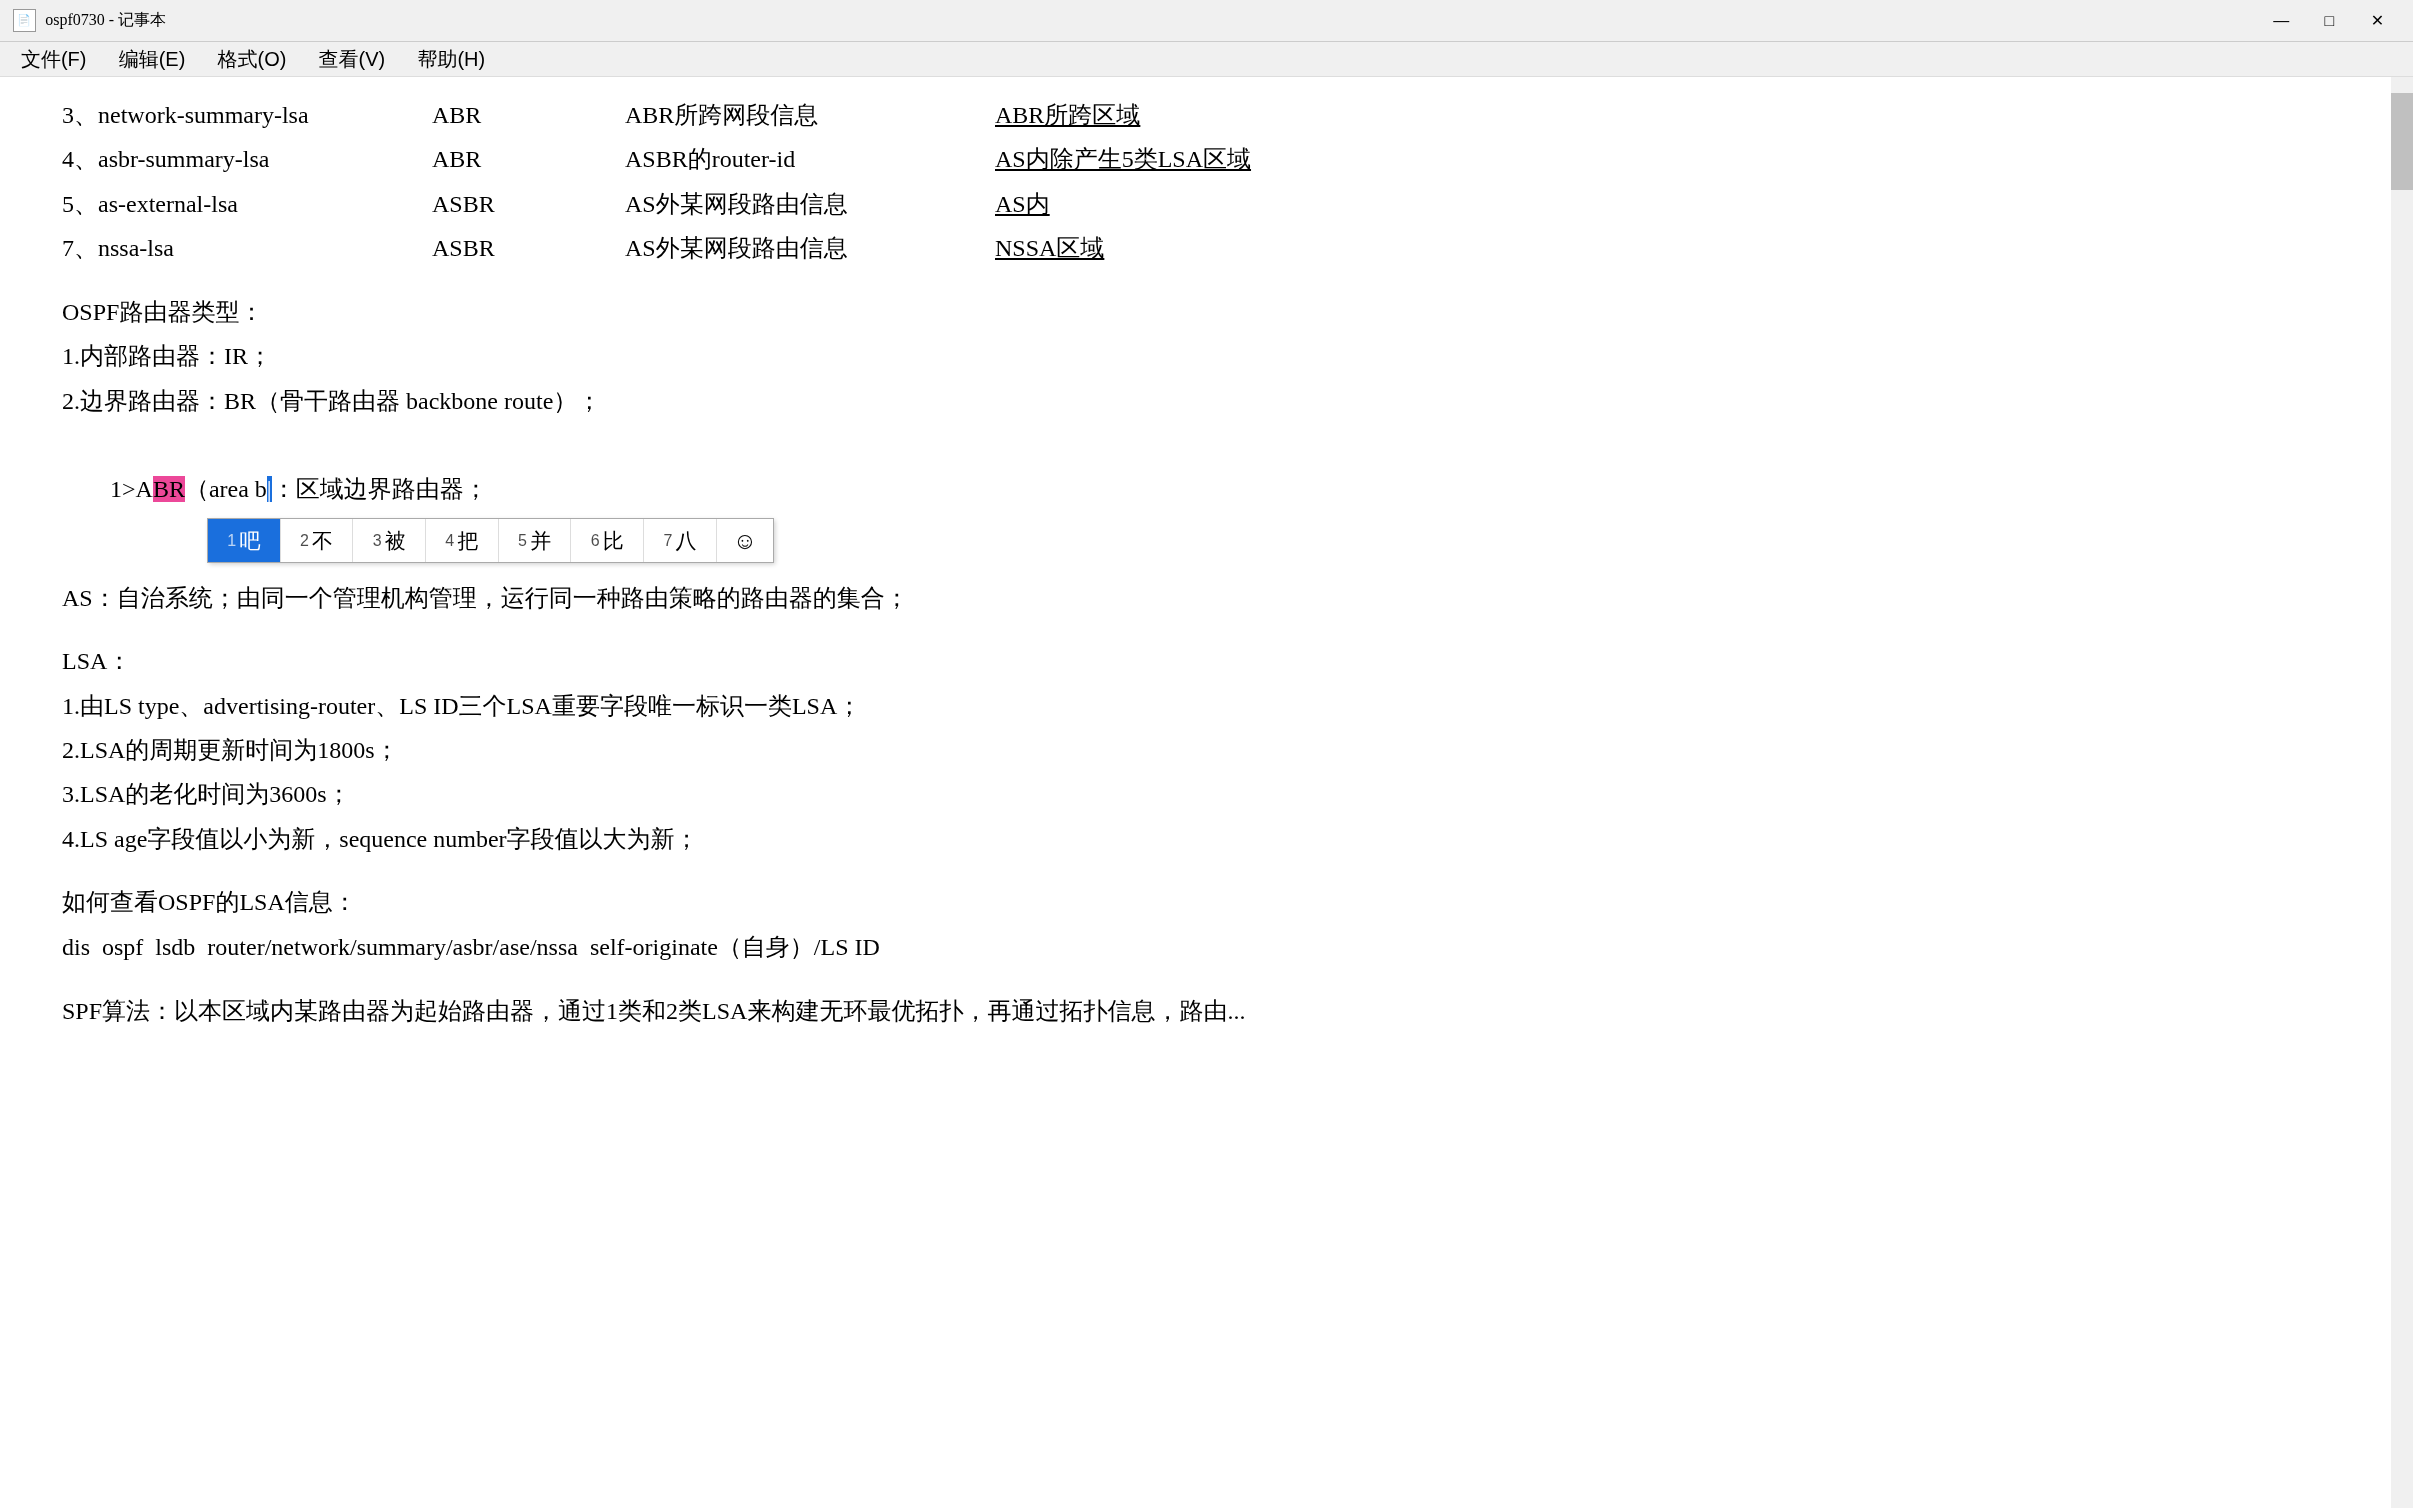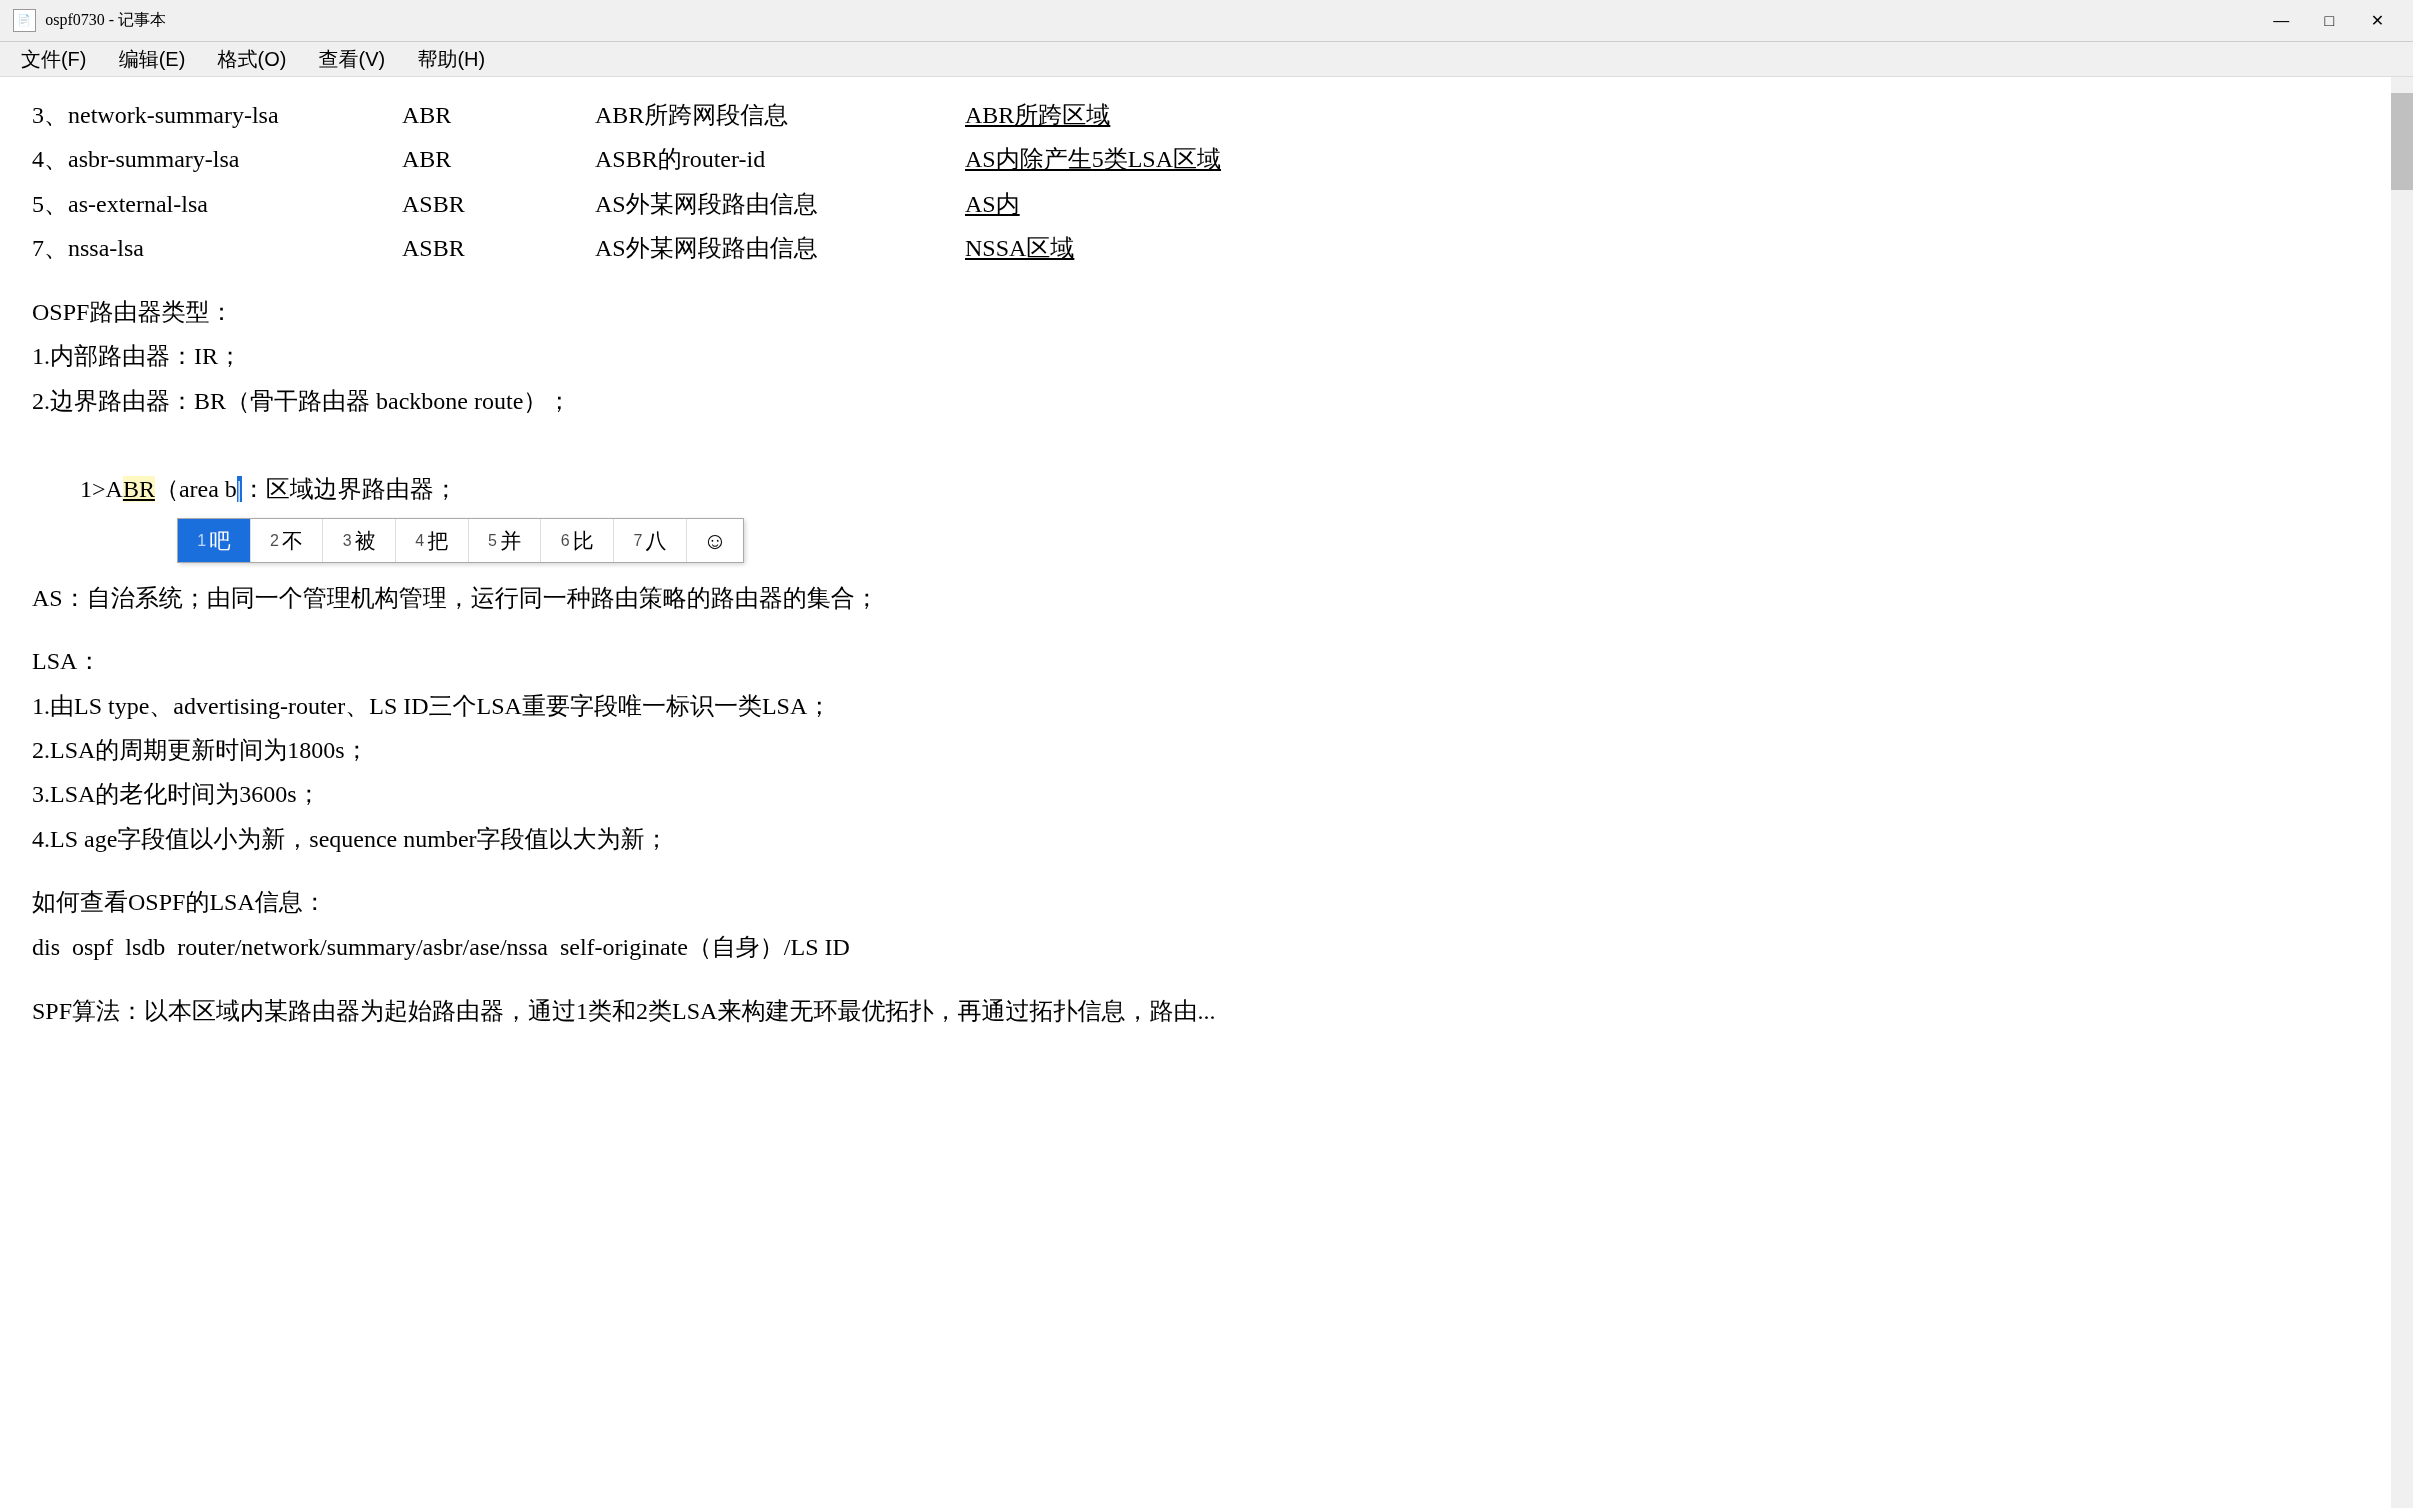--- a/index.html
+++ b/index.html
@@ -69,32 +69,32 @@
       font-family: "Microsoft YaHei", sans-serif;
       cursor: pointer;
     }
 
     
     .content {
       padding: 16px 32px;
       position: relative;
       height: calc(1508px - 77px);
       overflow: hidden;
+      margin-left: 30px;
     }
 
     .line {
       line-height: 1.85;
       white-space: pre;
       font-size: 24px;
     }
 
     
     .highlight-yellow {
-      background: #fef9c3;
-      text-decoration: underline;
+      background: #ec4899;
     }
     .highlight-blue {
       background: #1a6fdd;
       color: #fff;
     }
 
     
     .ime-bar {
       position: absolute;
       top: 441px;

